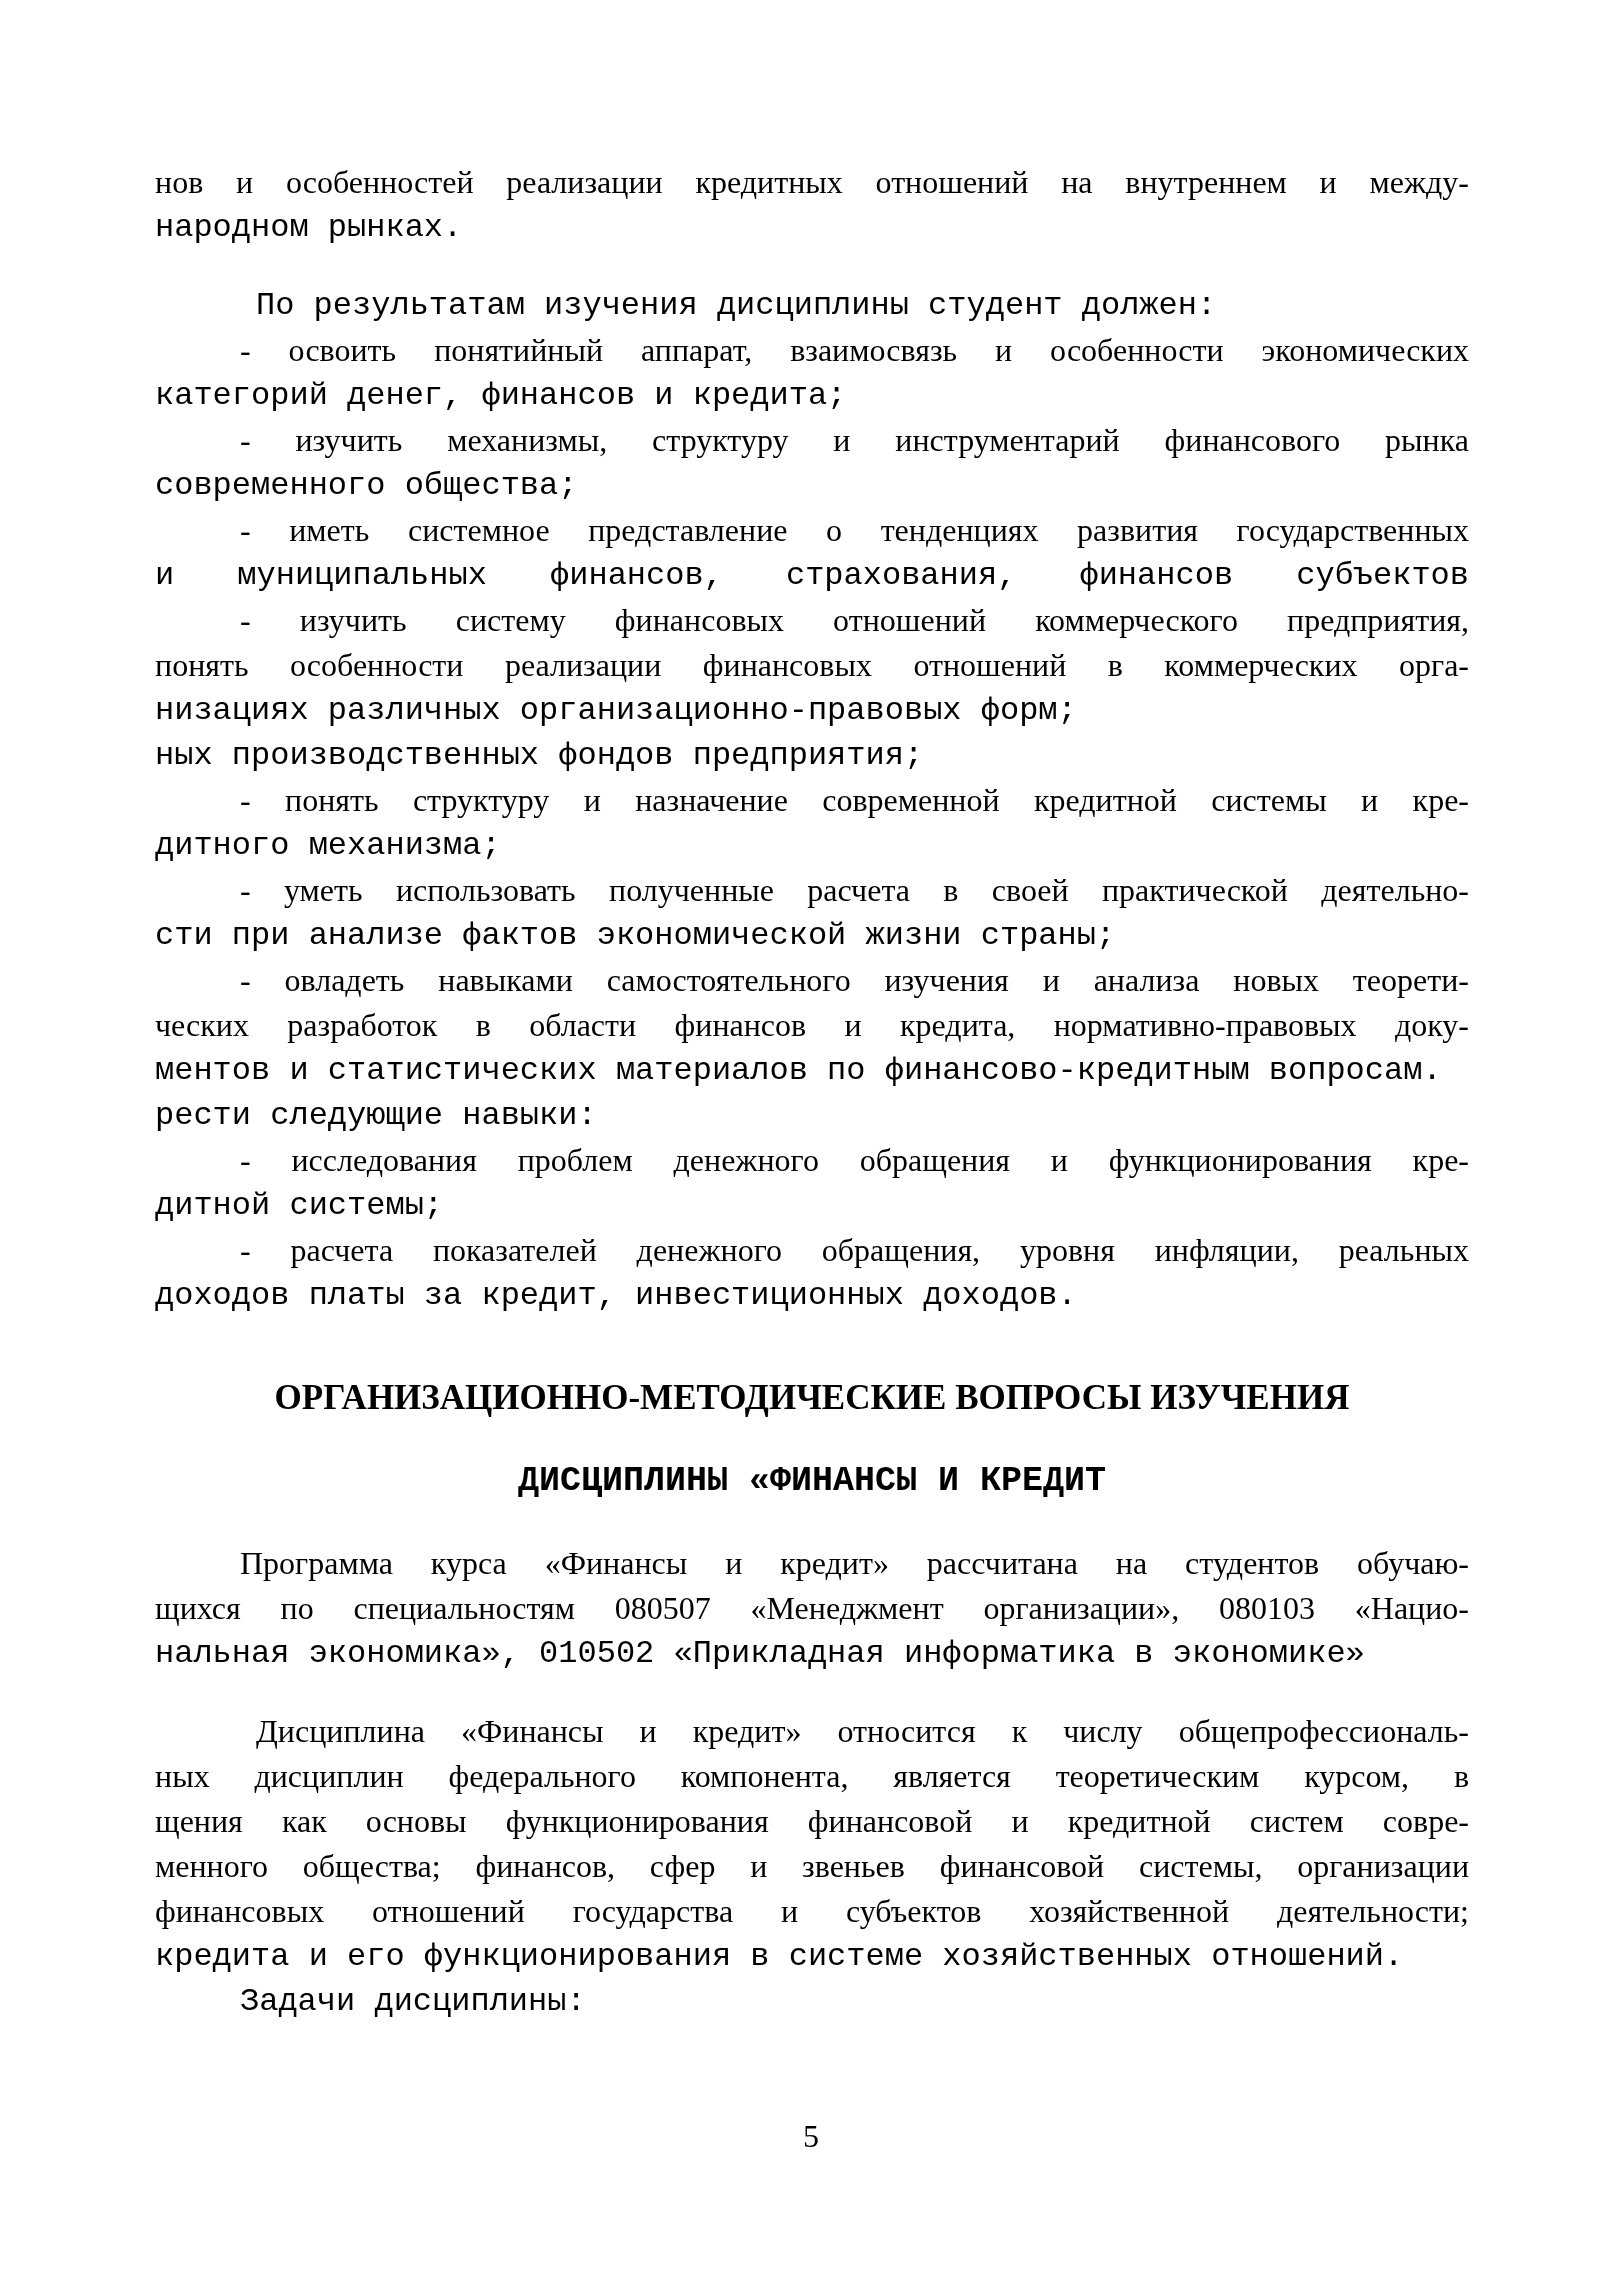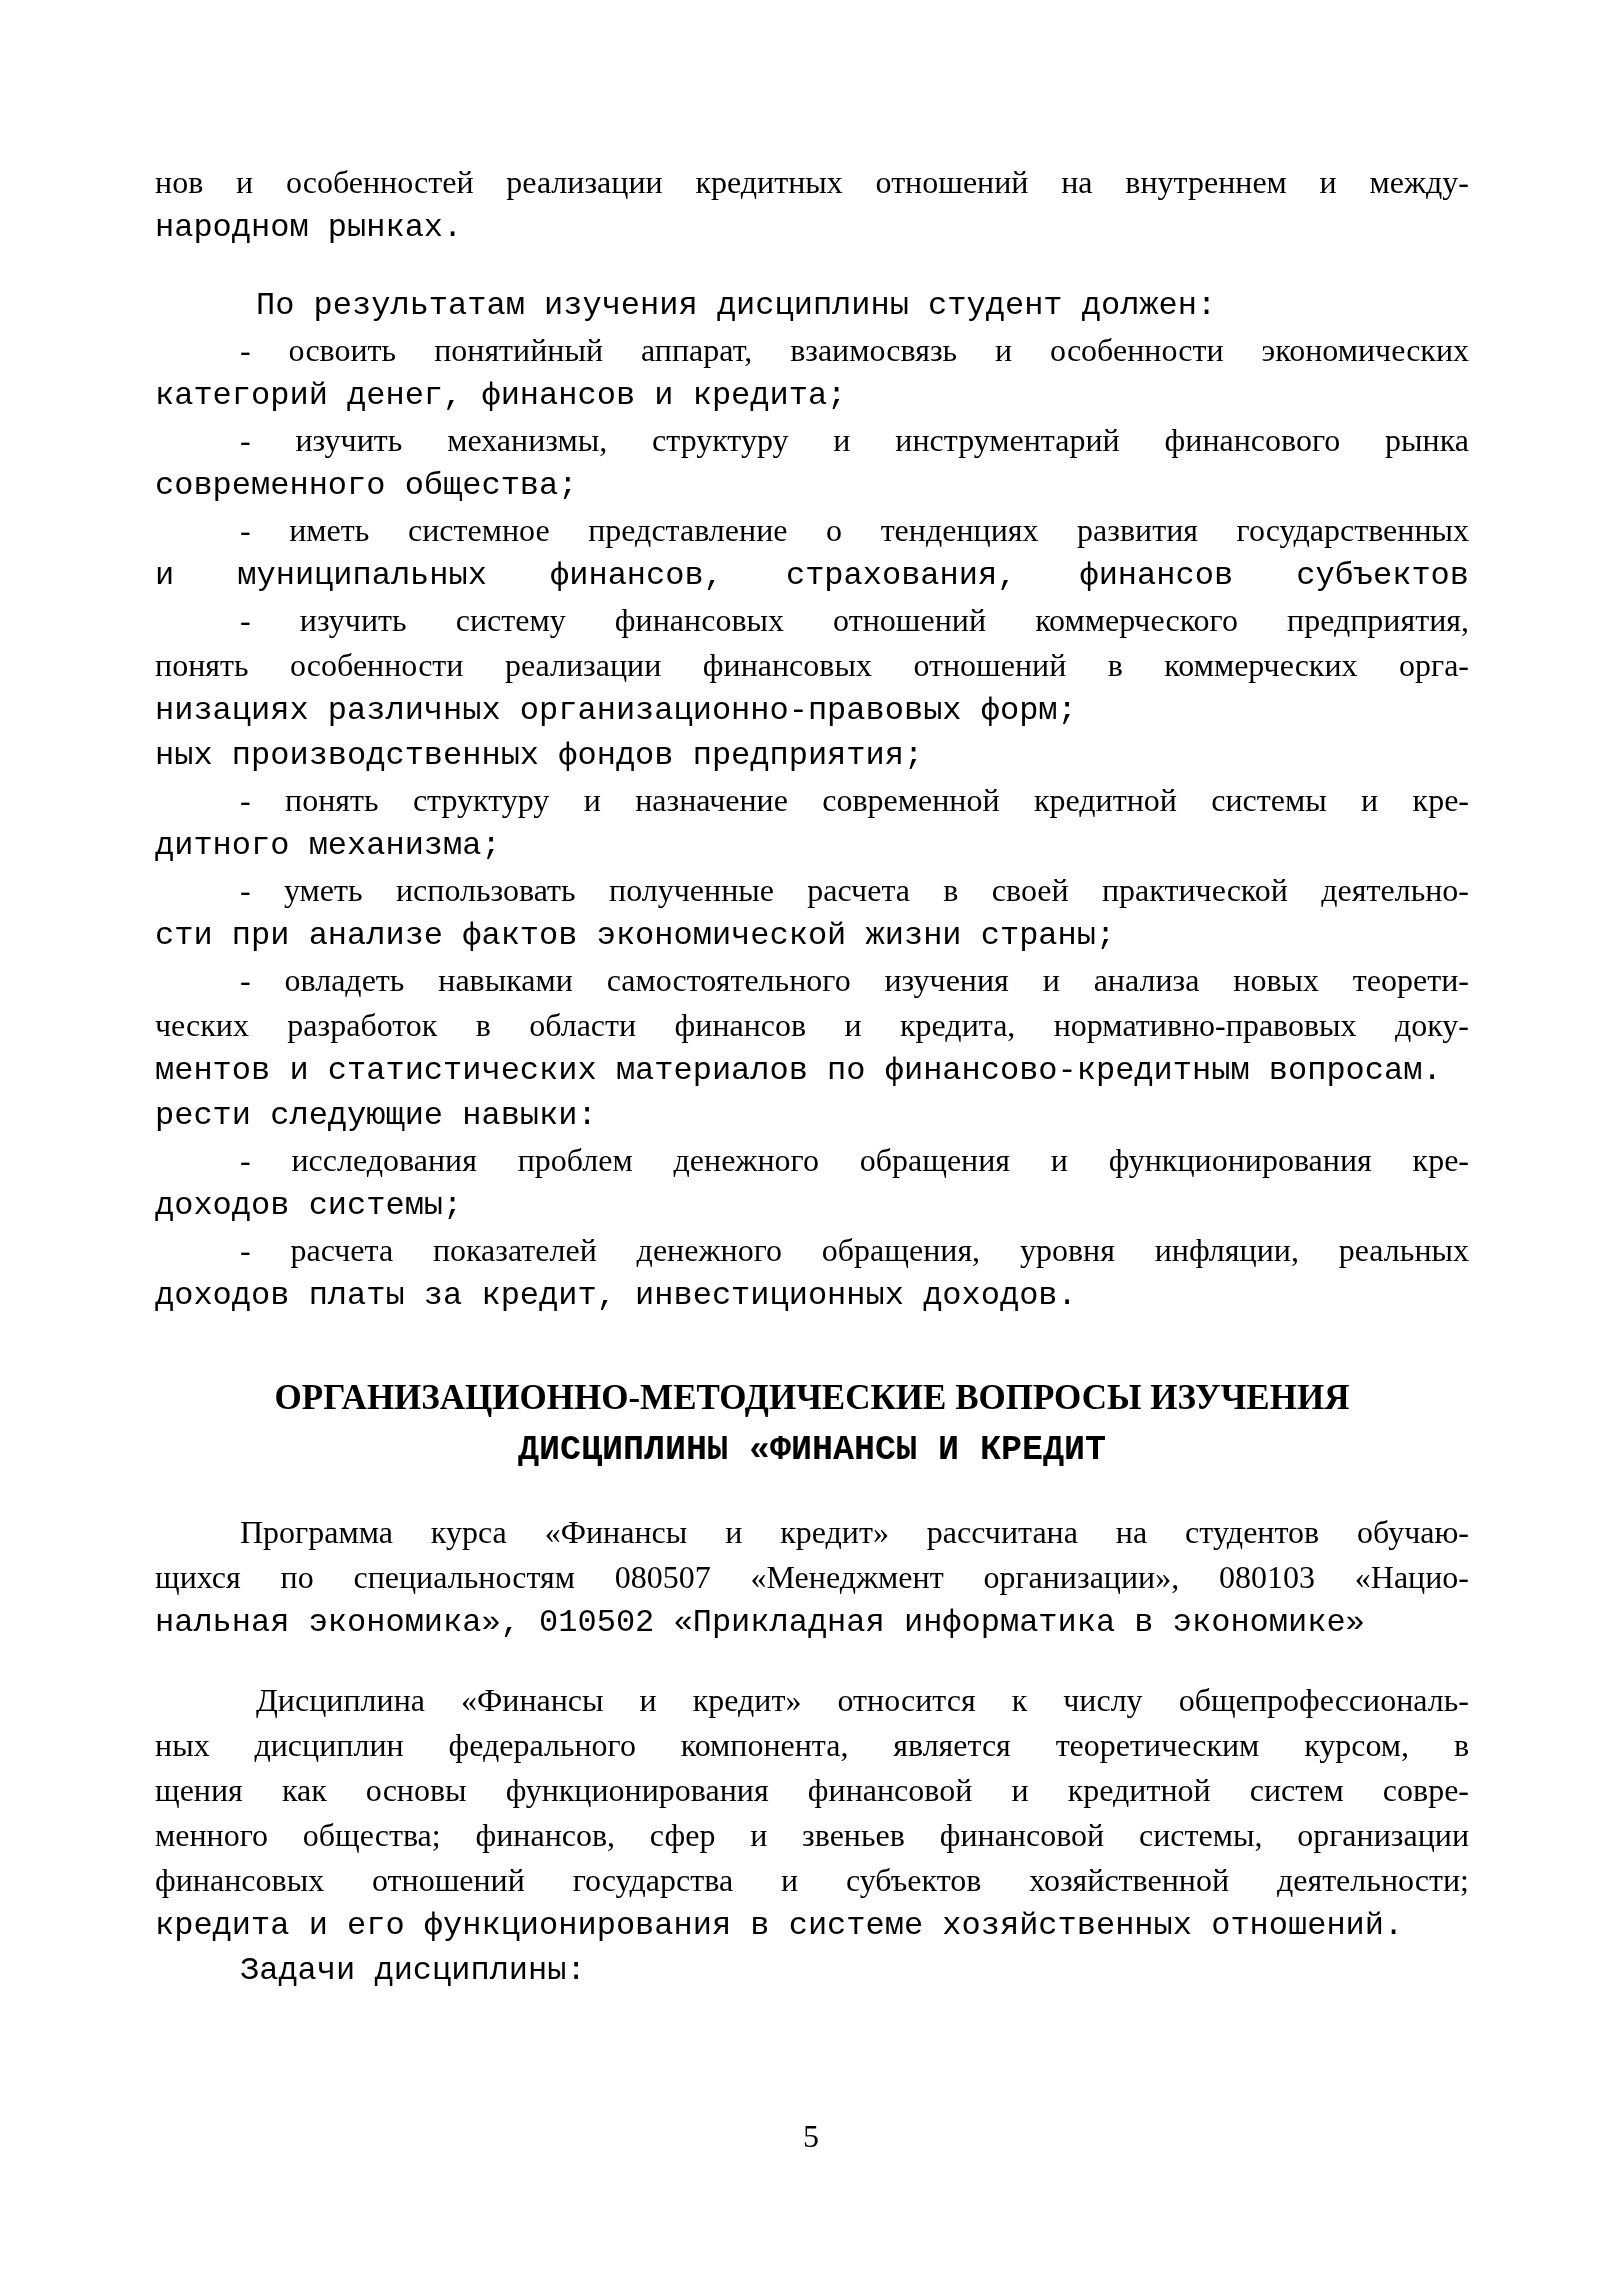--- a/index.html
+++ b/index.html
@@ -40,20 +40,21 @@
     margin-bottom: 34px;
   }
   .heading .line {
     font-size: 35px;
     line-height: 52px;
     height: 52px;
     font-weight: bold;
     text-align: center;
     text-align-last: center;
     text-indent: 0;
+    margin-top: 31px;
   }
   .page-number {
     position: absolute;
     left: 0;
     right: 0;
     top: 2114px;
     text-align: center;
     font-size: 32px;
     line-height: 45px;
   }
@@ -101,21 +102,21 @@
       <div class="para">
         <div class="line first">- овладеть навыками самостоятельного изучения и анализа новых теорети-</div>
         <div class="line">ческих разработок в области финансов и кредита, нормативно-правовых доку-</div>
         <div class="line last">ментов и статистических материалов по финансово-кредитным вопросам.</div>
       </div>
       <div class="para">
         <div class="line last">рести следующие навыки:</div>
       </div>
       <div class="para">
         <div class="line first">- исследования проблем денежного обращения и функционирования кре-</div>
-        <div class="line last">доходов системы;</div>
+        <div class="line last">дитной системы;</div>
       </div>
       <div class="para">
         <div class="line first">- расчета показателей денежного обращения, уровня инфляции, реальных</div>
         <div class="line last">доходов платы за кредит, инвестиционных доходов.</div>
       </div>
       <div class="heading">
         <div class="line">ОРГАНИЗАЦИОННО-МЕТОДИЧЕСКИЕ ВОПРОСЫ ИЗУЧЕНИЯ</div>
         <div class="line last">ДИСЦИПЛИНЫ «ФИНАНСЫ И КРЕДИТ</div>
       </div>
       <div class="para">

